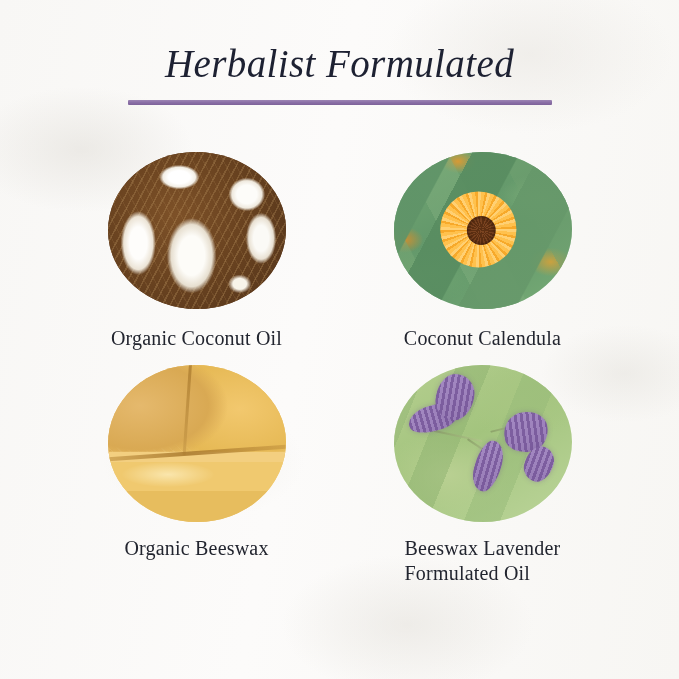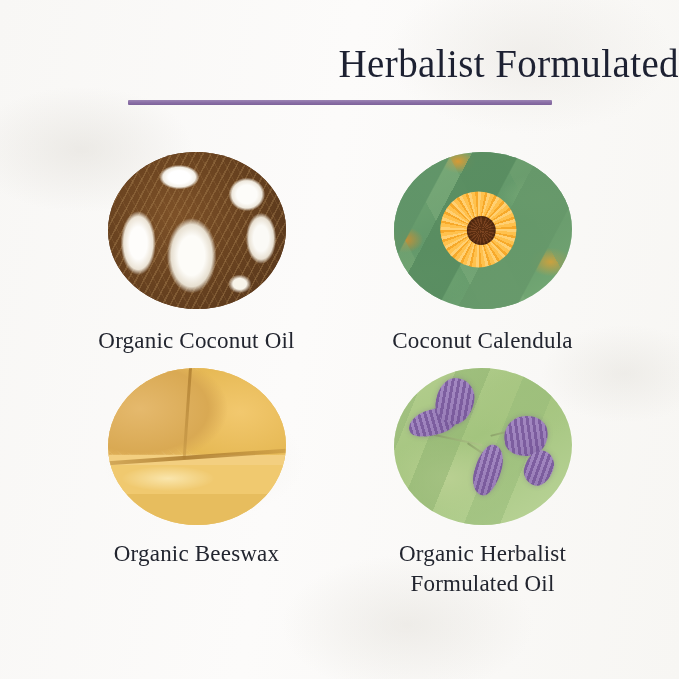--- a/index.html
+++ b/index.html
@@ -34,21 +34,22 @@
     inset: 0;
     z-index: 1;
   }
 
   
   .header {
     position: absolute;
     left: 0;
     right: 0;
     top: 44px;
-    text-align: right;
+    text-align: center;
+    font-style: italic;
   }
   .title {
     font-family: "Liberation Serif", "DejaVu Serif", serif;
     font-size: 39px;
     letter-spacing: .4px;
     color: #1d2132;
     line-height: 1;
     white-space: nowrap;
   }
   .title-rule {
@@ -90,23 +91,23 @@
     box-shadow: 0 0 0 0.5px rgba(255,255,255,.6);
   }
   .photo .inner {
     position: absolute;
     inset: 0;
   }
 
   .caption {
     margin-top: 17px;
     font-family: "Liberation Serif", "DejaVu Serif", serif;
-    font-size: 23px;
+    font-size: 20px;
     color: #22252f;
-    text-align: center;
+    text-align: left;
     line-height: 1.28;
     letter-spacing: .2px;
   }
   .row-2 .caption { margin-top: 14px; }
 
   
   .coconut .inner {
     background:
       
       radial-gradient(ellipse 28px 17px at 40% 16%, #ffffff 38%, #f3efe6 58%, rgba(120,80,45,0) 72%),
@@ -322,21 +323,21 @@
           <div class="stem st1"></div>
           <div class="stem st2"></div>
           <div class="stem st3"></div>
           <div class="sprig s1"></div>
           <div class="sprig s2"></div>
           <div class="sprig s3"></div>
           <div class="sprig s4"></div>
           <div class="sprig s5"></div>
         </div>
         <div class="caption">
-          <div>Organic Herbalist</div>
+          <div>Beeswax Lavender</div>
           <div>Formulated Oil</div>
         </div>
       </div>
 
     </div>
 
   </div>
 </div>
 
 </body></html>

